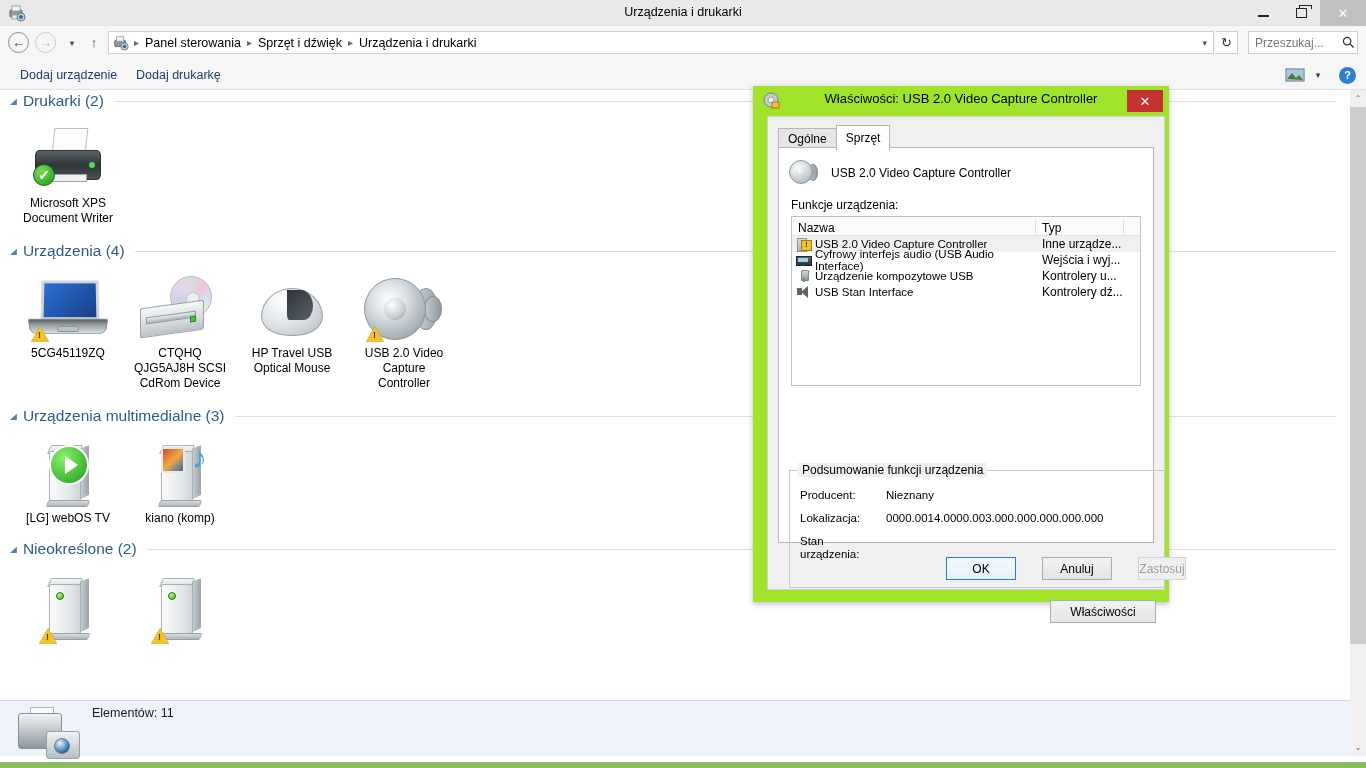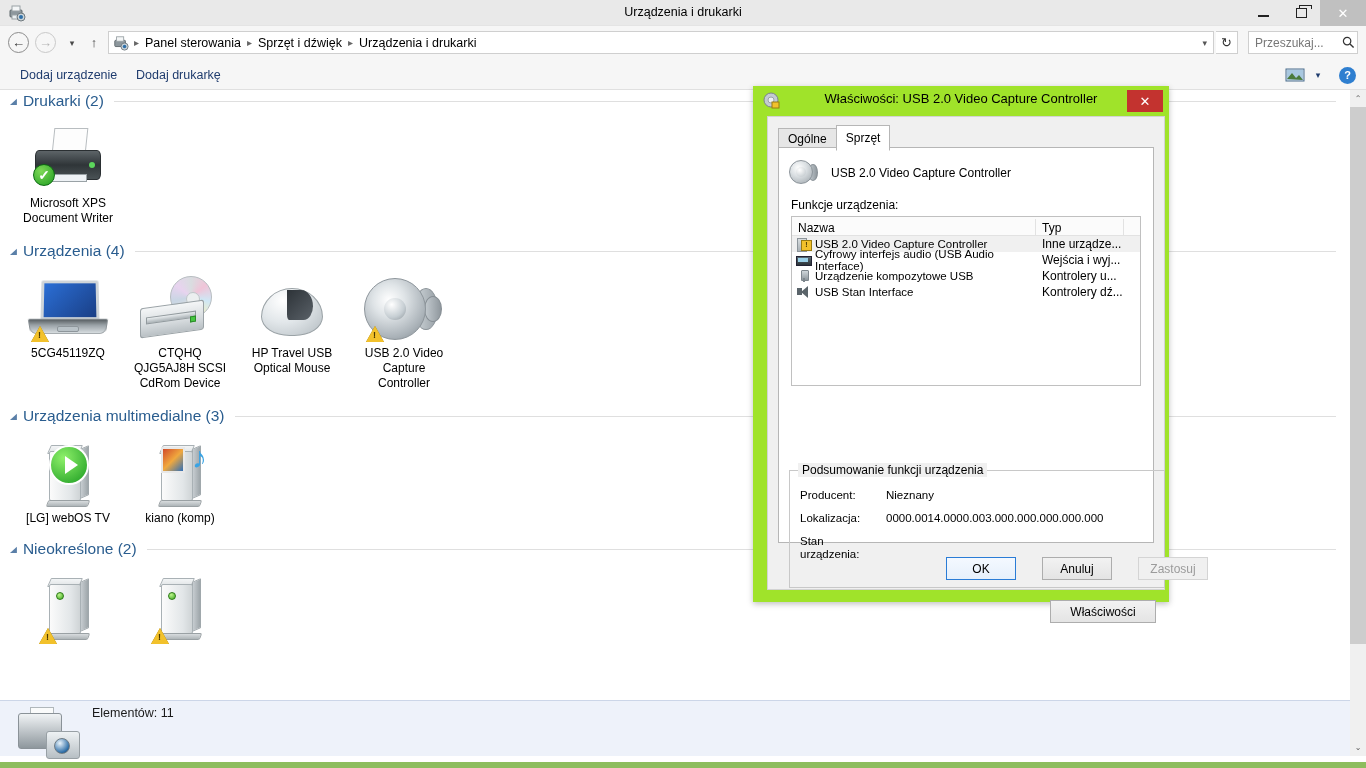--- a/index.html
+++ b/index.html
@@ -661,18 +661,18 @@
           <span class="kv" style="left:96px; top:41px">0000.0014.0000.003.000.000.000.000.000</span>
           <span class="kv" style="left:10px; top:64px; white-space:pre-line; line-height:13px">Stan
 urządzenia:</span>
           <span class="btn" style="position:absolute; right:8px; bottom:-36px; width:106px; height:23px">Właściwości</span>
         </div>
       </div>
 
       <div style="position:absolute; left:162px; top:440px; display:flex; gap:10px">
         <span class="btn focus" style="width:70px;height:23px">OK</span>
         <span class="btn" style="width:70px;height:23px">Anuluj</span>
-        <span class="btn disabled" style="width:70px;height:23px">Zastosuj</span>
+        <span class="btn disabled" style="width:48px;height:23px">Zastosuj</span>
       </div>
     </div>
   </div>
 
 </div>
 
 </body></html>

